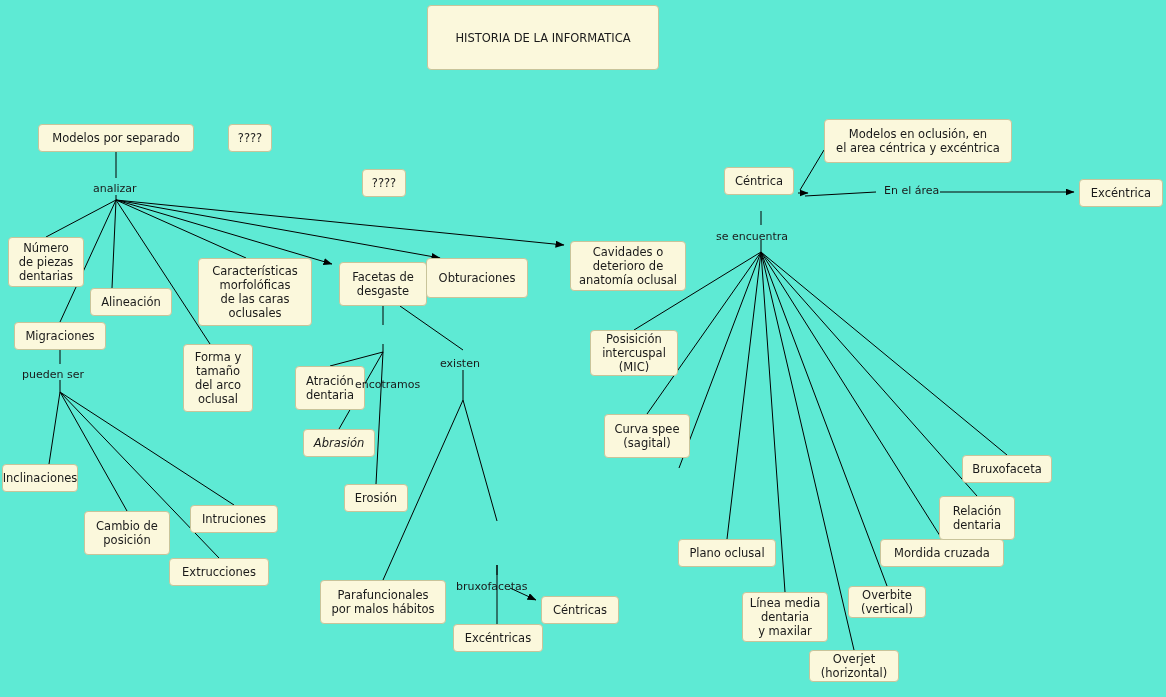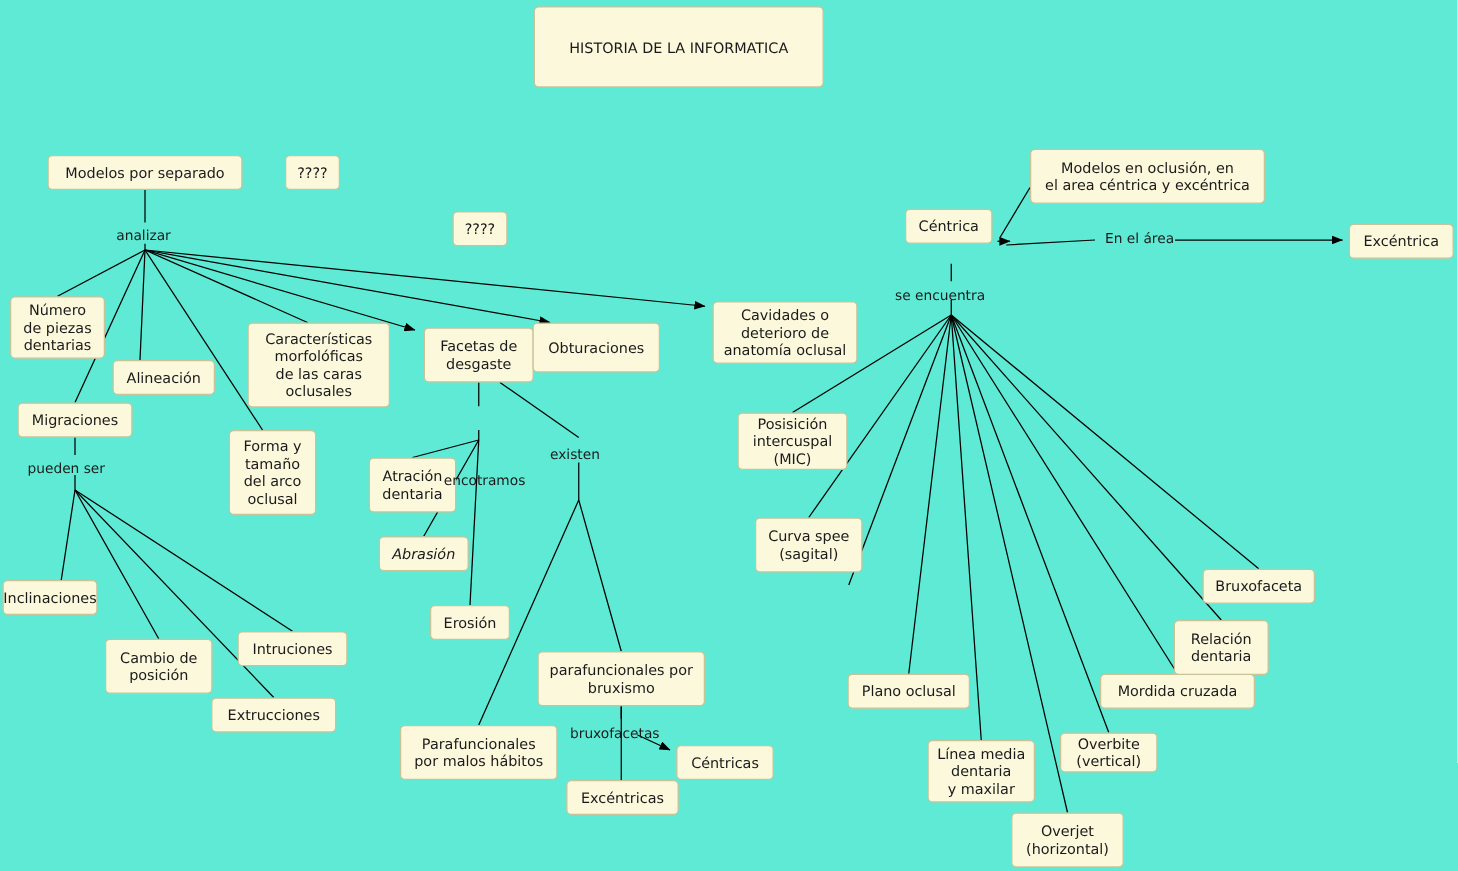--- a/index.html
+++ b/index.html
@@ -142,40 +142,38 @@
   <div class="node" style="left:339px;top:262px;width:88px;height:44px;">Facetas de
 desgaste</div>
   <div class="node" style="left:426px;top:258px;width:102px;height:40px;">Obturaciones</div>
   <div class="node" style="left:570px;top:241px;width:116px;height:50px;">Cavidades o
 deterioro de
 anatomía oclusal</div>
   <div class="node" style="left:295px;top:366px;width:70px;height:44px;">Atración
 dentaria</div>
   <div class="node" style="left:303px;top:429px;width:72px;height:28px;font-style:italic;">Abrasión</div>
   <div class="node" style="left:344px;top:484px;width:64px;height:28px;">Erosión</div>
-  <div class="node" style="left:430px;top:521px;width:134px;height:44px;">parafuncionales por
-bruxismo</div>
   <div class="node" style="left:320px;top:580px;width:126px;height:44px;">Parafuncionales
 por malos hábitos</div>
   <div class="node" style="left:541px;top:596px;width:78px;height:28px;">Céntricas</div>
   <div class="node" style="left:453px;top:624px;width:90px;height:28px;">Excéntricas</div>
   <div class="node" style="left:824px;top:119px;width:188px;height:44px;">Modelos en oclusión, en
 el area céntrica y excéntrica</div>
   <div class="node" style="left:724px;top:167px;width:70px;height:28px;">Céntrica</div>
   <div class="node" style="left:1079px;top:179px;width:84px;height:28px;">Excéntrica</div>
   <div class="node" style="left:590px;top:330px;width:88px;height:46px;">Posisición
 intercuspal
 (MIC)</div>
   <div class="node" style="left:604px;top:414px;width:86px;height:44px;">Curva spee
 (sagital)</div>
   <div class="node" style="left:678px;top:539px;width:98px;height:28px;">Plano oclusal</div>
   <div class="node" style="left:742px;top:592px;width:86px;height:50px;">Línea media
 dentaria
 y maxilar</div>
-  <div class="node" style="left:809px;top:650px;width:90px;height:44px;">Overjet
+  <div class="node" style="left:809px;top:650px;width:90px;height:32px;">Overjet
 (horizontal)</div>
   <div class="node" style="left:848px;top:586px;width:78px;height:32px;">Overbite
 (vertical)</div>
   <div class="node" style="left:880px;top:539px;width:124px;height:28px;">Mordida cruzada</div>
   <div class="node" style="left:939px;top:496px;width:76px;height:44px;">Relación
 dentaria</div>
   <div class="node" style="left:962px;top:455px;width:90px;height:28px;">Bruxofaceta</div>
 
   <div class="label" style="left:93px;top:182px;">analizar</div>
   <div class="label" style="left:22px;top:368px;">pueden ser</div>

